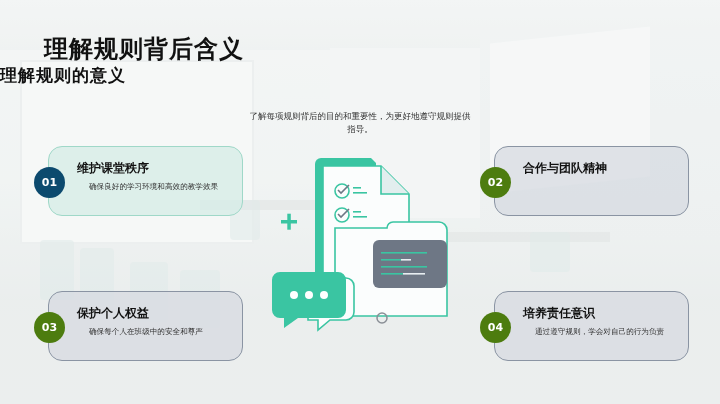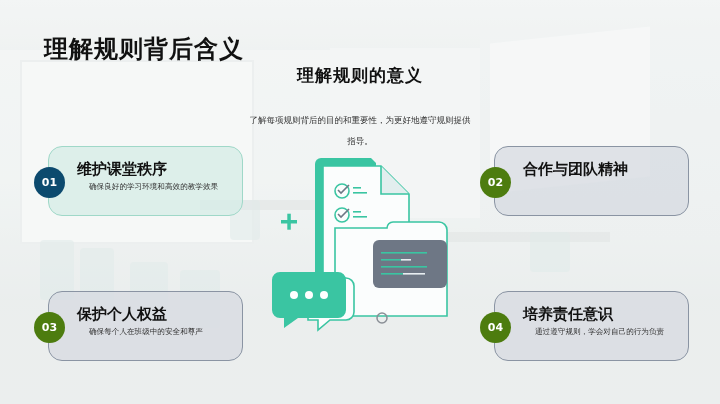--- a/index.html
+++ b/index.html
@@ -23,34 +23,34 @@
   .bg .chair { position:absolute; background:#cfe0df; opacity:.55; border-radius:4px; }
   .bg .desk { position:absolute; background:#d6dad9; opacity:.7; }
   .bg .floor { position:absolute; left:0; top:300px; width:720px; height:104px;
     background: linear-gradient(180deg,rgba(228,232,231,.6),#e4e8e7); }
   .bg .veil { position:absolute; inset:0; background:rgba(245,247,247,.45); }
 
   .layer { position:absolute; inset:0; z-index:2; }
 
   .main-title { position:absolute; left:44px; top:33px; font-size:24px; font-weight:bold;
     color:#111; letter-spacing:1px; }
-  .sub-title { position:absolute; left:0; width:720px; top:64px; text-align:center;
+  .sub-title { position:absolute; left:0; width:720px; top:64px; 
     font-size:17px; font-weight:bold; color:#111; letter-spacing:1px; }
   .intro { position:absolute; left:246px; top:110px; width:228px; text-align:center;
-    font-size:8.5px; line-height:21px; color:#333; }
+    font-size:8.5px; line-height:13px; color:#333; }
 
   .card { position:absolute; width:195px; height:70px; border-radius:14px;
     box-sizing:border-box; }
   .card.teal { background:rgba(214,236,231,.78); border:1px solid #9fd8c8; }
   .card.gray { background:rgba(213,218,224,.72); border:1px solid #8a94a3; }
   .card .num { position:absolute; left:-15px; top:20px; width:31px; height:31px; border-radius:50%;
     color:#fff; font-size:11px; font-weight:bold; display:flex; align-items:center; justify-content:center; }
   .card.teal .num { background:#0c4a6e; }
   .card.gray .num { background:#4d7c0f; }
-  .card .ctitle { position:absolute; left:28px; top:13px; font-size:15px; font-weight:bold; color:#111; }
+  .card .ctitle { position:absolute; left:28px; top:13px; font-size:12px; font-weight:bold; color:#111; }
   .card .cdesc { position:absolute; left:28px; top:35px; font-size:7.6px; color:#333; white-space:nowrap;margin-left:12px; }
 
   .illus { position:absolute; left:268px; top:150px; width:190px; height:190px; }
 </style>
 </head>
 <body>
 
 <div class="bg">
   <div class="ceiling"></div>
   <div class="window"></div>

